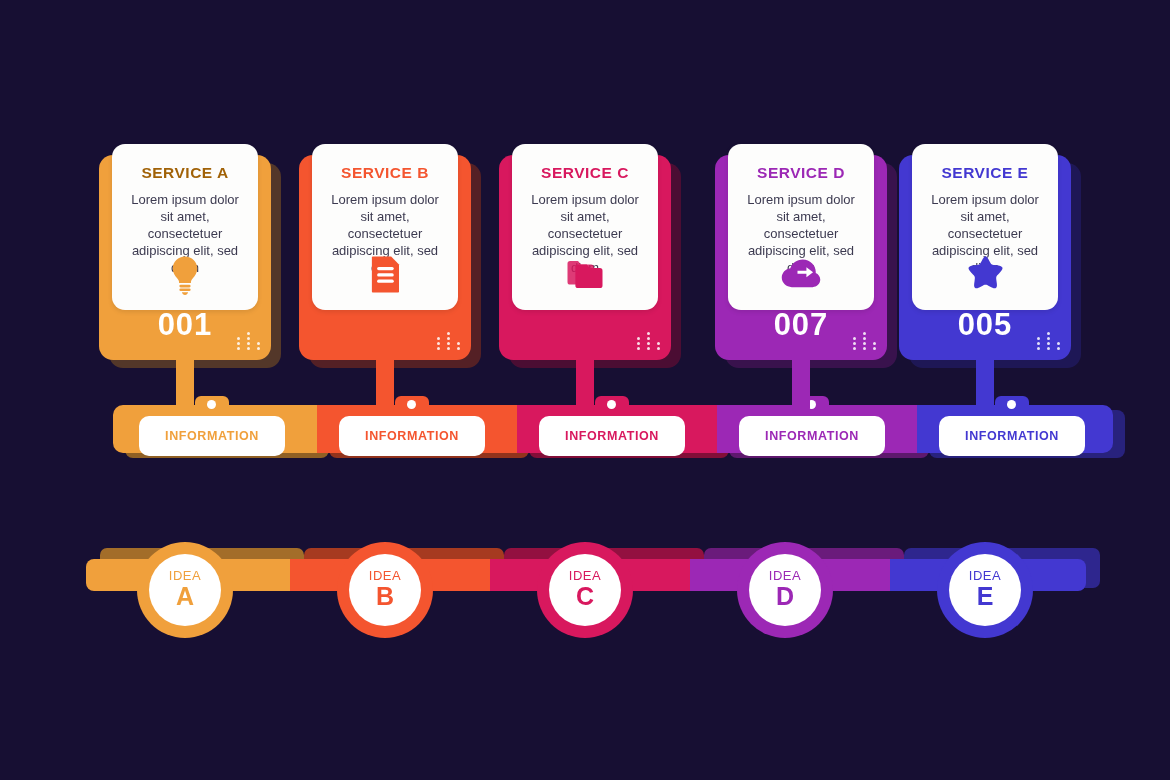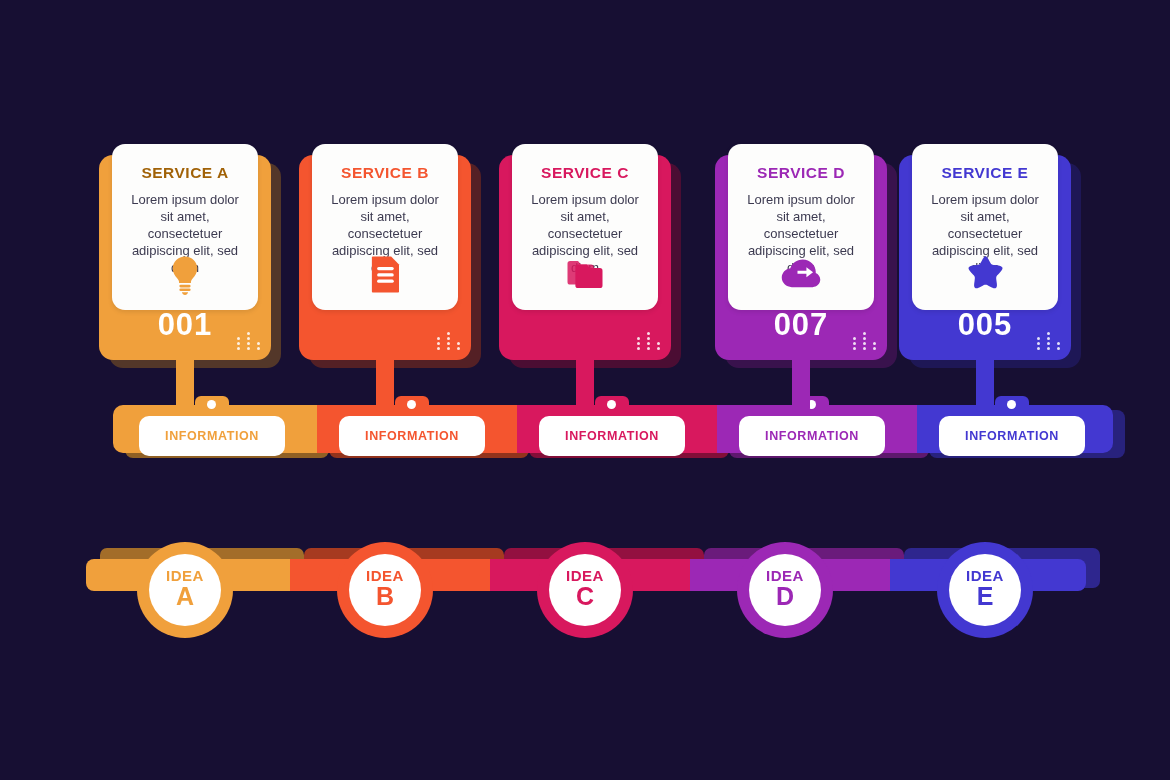--- a/index.html
+++ b/index.html
@@ -231,22 +231,22 @@
     height: 72px;
     border-radius: 50%;
     background: #ffffff;
     display: flex;
     flex-direction: column;
     align-items: center;
     justify-content: center;
   }
 
   .idea-label {
-    font-size: 15px;
-    font-weight: bold;
+    font-size: 13px;
+    font-weight: normal;
     letter-spacing: .5px;
     line-height: 12px;
   }
 
   .idea-letter {
     font-size: 25px;
     font-weight: bold;
     line-height: 27px;
     margin-top: 1px;
   }

